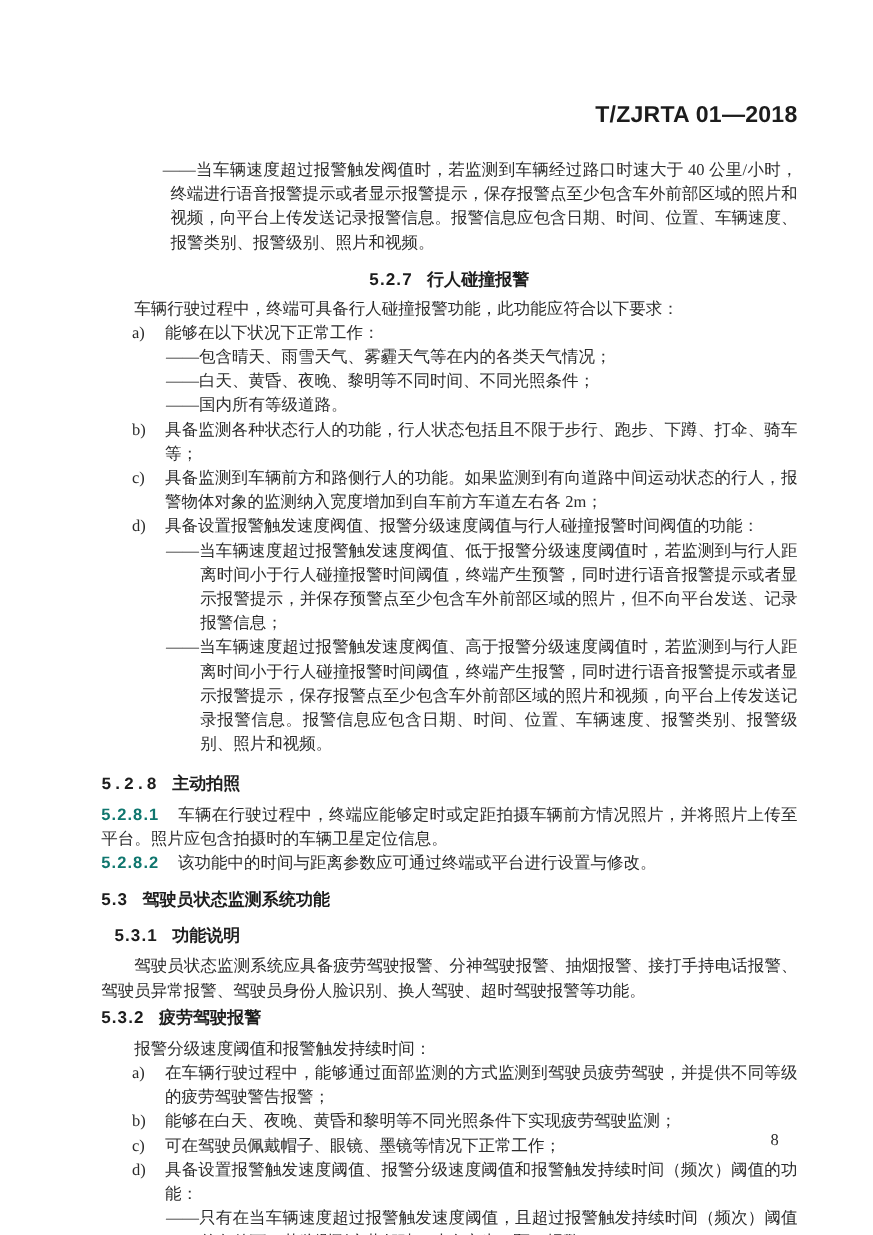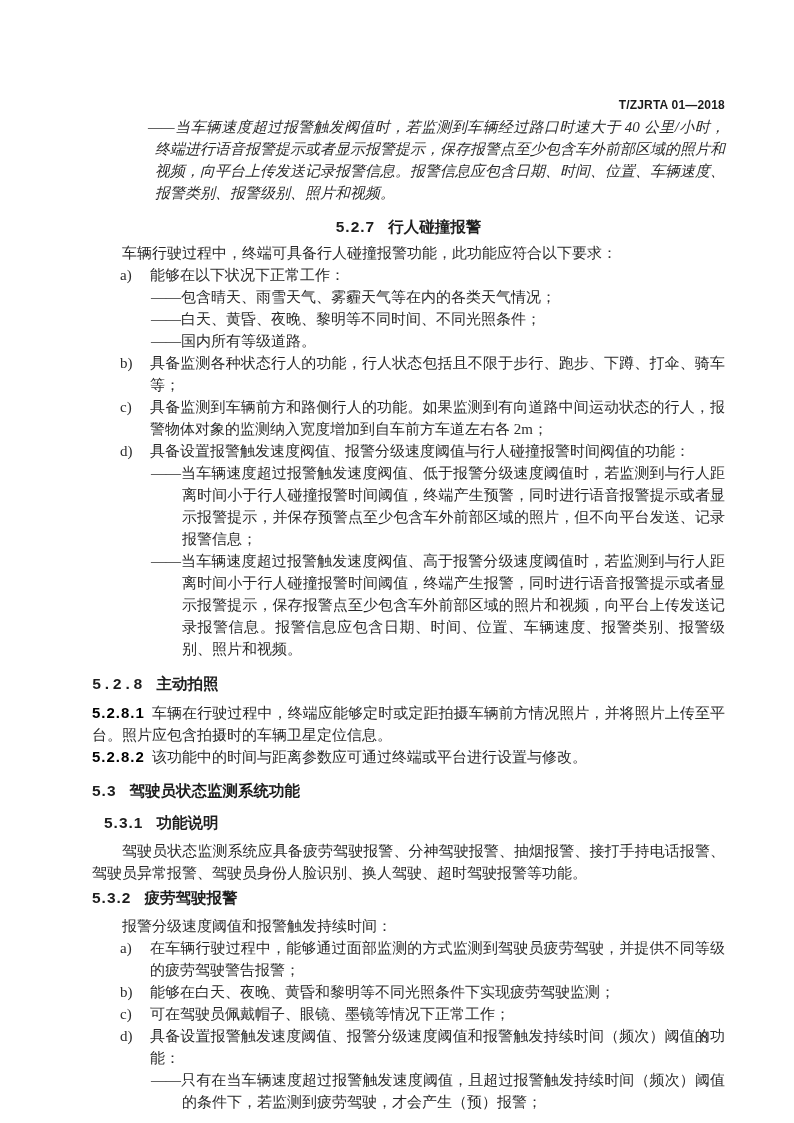--- a/index.html
+++ b/index.html
@@ -14,32 +14,31 @@
     color: #2b2b2b;
     font-family: "Liberation Serif", "DejaVu Serif", serif;
     font-size: 15px;
     line-height: 22px;
     overflow: hidden;
   }
   .doc-header {
     text-align: right;
     font-family: "Liberation Sans", "DejaVu Sans", sans-serif;
     font-weight: bold;
-    font-size: 12px;
+    font-size: 21px;
     letter-spacing: 0.2px;
     color: #1c1c1c;
     height: 22px;
   }
   .justify { text-align: justify; text-justify: inter-ideograph; }
   
   .bullet-top {
-    margin-top: 0;
+    margin-top: 28px;
     padding-left: 63px;
     text-indent: -7px;
-    font-style: italic;
   }
   
   .h3 {
     font-family: "Liberation Sans", "DejaVu Sans", sans-serif;
     font-weight: bold;
     font-size: 15.5px;
     color: #1e1e1e;
     line-height: 22px;
   }
   .h-num { margin-right: 13px; letter-spacing: 1px; }
@@ -58,22 +57,22 @@
   
   .dash {
     padding-left: 90px;
     text-indent: -31px;
   }
   
   .clause { text-align: justify; }
   .c-num {
     font-family: "Liberation Sans", "DejaVu Sans", sans-serif;
     font-weight: bold;
-    color: #000000;
-    margin-right: 7px;
+    color: #0f766e;
+    margin-right: 17px;
     letter-spacing: 1px;
   }
   .page-number {
     position: absolute;
     top: 1026px;
     right: 86px;
     font-size: 15px;
     color: #2b2b2b;
   }
 </style>

